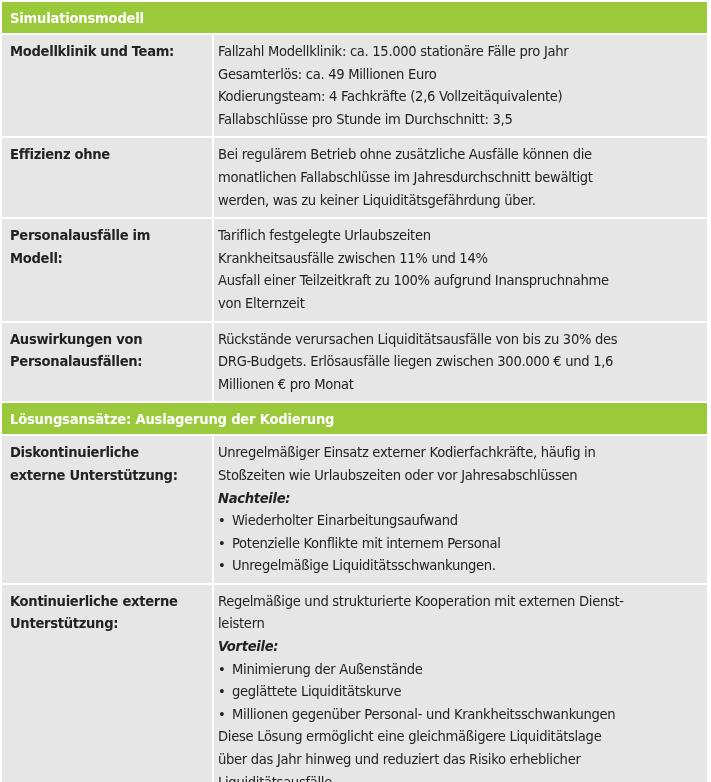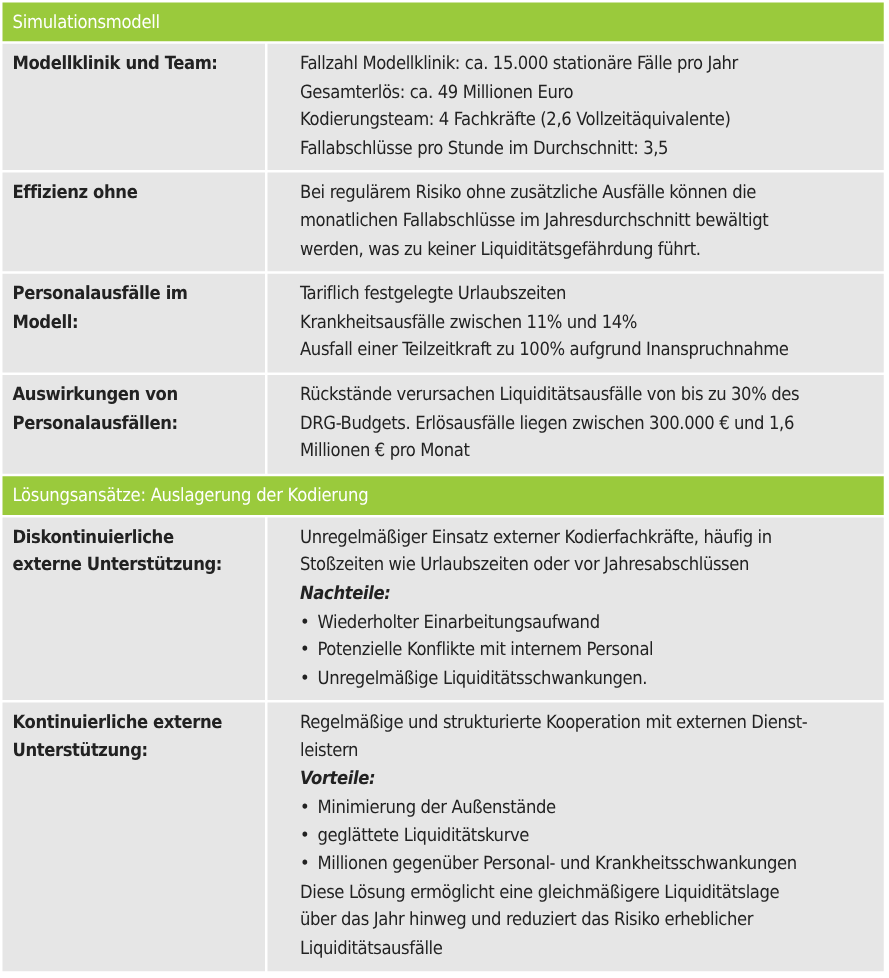--- a/index.html
+++ b/index.html
@@ -3,31 +3,31 @@
 <meta charset="utf-8">
 <style>
   html, body { margin: 0; padding: 0; background: #ffffff; }
   body { width: 711px; height: 782px; overflow: hidden; position: relative; }
   .table {
     position: absolute; left: 2px; top: 2px; width: 705px;
     font-family: "DejaVu Sans Condensed", "DejaVu Sans", sans-serif;
     font-size: 14.6px; color: #222222; line-height: 22.6px;
   }
   .section-header {
-    background: #9aca3c; color: #ffffff; font-weight: normal;
+    background: #9aca3c; color: #ffffff; font-weight: bold;
     padding: 3px 10px 3px 8px; height: 25px; line-height: 25px;
     margin-bottom: 2px; font-stretch: condensed; letter-spacing: -0.2px;
   }
   .row { display: flex; margin-bottom: 2px; }
   .cell-label {
     width: 196px; flex: 0 0 196px; background: #e6e6e6; font-weight: bold;
     padding: 5px 6px 6px 8px; margin-right: 2px; letter-spacing: -0.3px;
   }
   .cell-content {
-    flex: 1; background: #e6e6e6; padding: 5px 6px 6px 26px; letter-spacing: -0.3px;
+    flex: 1; background: #e6e6e6; padding: 5px 6px 6px 4px; letter-spacing: -0.3px;
   }
   .line { display: block; white-space: nowrap; }
   .bold { font-weight: bold; font-style: italic; }
   .bullet::before { content: "\2022"; display: inline-block; width: 14px; }
 </style>
 </head>
 <body>
 
 <div class="table">
 
@@ -43,35 +43,36 @@
       <span class="line">Kodierungsteam: 4 Fachkräfte (2,6 Vollzeitäquivalente)</span>
       <span class="line">Fallabschlüsse pro Stunde im Durchschnitt: 3,5</span>
     </div>
   </div>
 
   <div class="row">
     <div class="cell-label">
       <span class="line">Effizienz ohne</span>
     </div>
     <div class="cell-content">
-      <span class="line">Bei regulärem Risiko ohne zusätzliche Ausfälle können die</span>
+      <span class="line">Bei regulärem Betrieb ohne zusätzliche Ausfälle können die</span>
       <span class="line">monatlichen Fallabschlüsse im Jahresdurchschnitt bewältigt</span>
-      <span class="line">werden, was zu keiner Liquiditätsgefährdung führt.</span>
+      <span class="line">werden, was zu keiner Liquiditätsgefährdung über.</span>
     </div>
   </div>
 
   <div class="row">
     <div class="cell-label">
       <span class="line">Personalausfälle im</span>
       <span class="line">Modell:</span>
     </div>
     <div class="cell-content">
       <span class="line">Tariflich festgelegte Urlaubszeiten</span>
       <span class="line">Krankheitsausfälle zwischen 11% und 14%</span>
       <span class="line">Ausfall einer Teilzeitkraft zu 100% aufgrund Inanspruchnahme</span>
+      <span class="line">von Elternzeit</span>
     </div>
   </div>
 
   <div class="row">
     <div class="cell-label">
       <span class="line">Auswirkungen von</span>
       <span class="line">Personalausfällen:</span>
     </div>
     <div class="cell-content">
       <span class="line">Rückstände verursachen Liquiditätsausfälle von bis zu 30% des</span>

